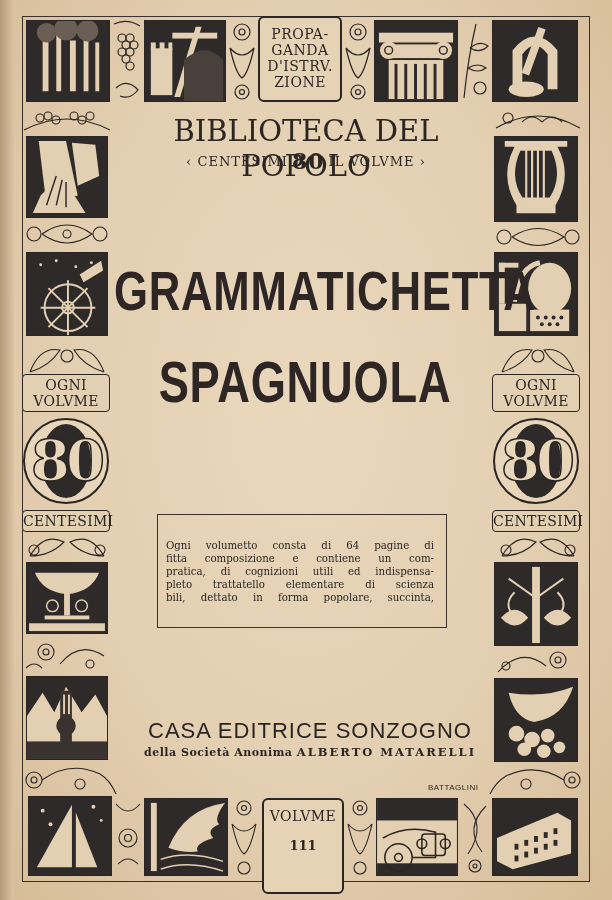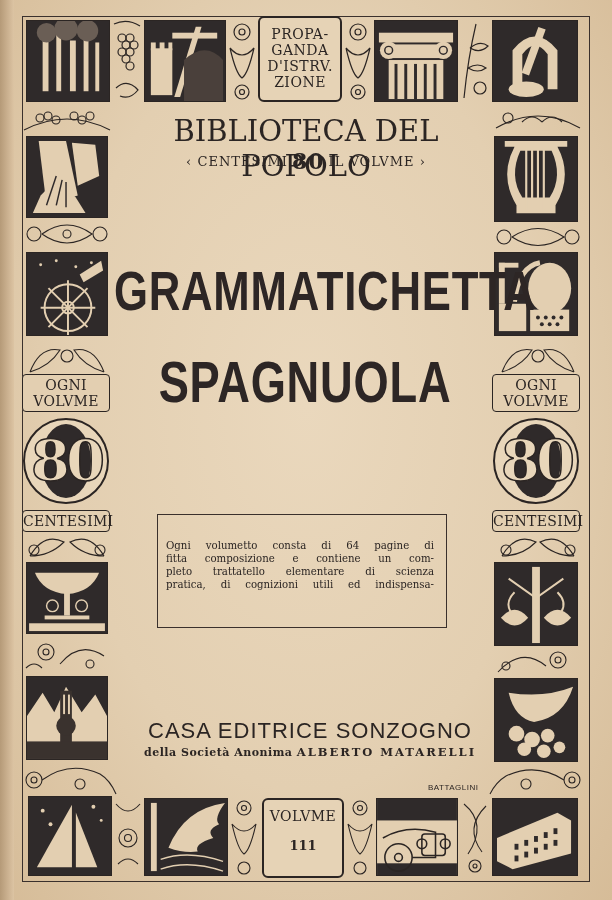--- a/index.html
+++ b/index.html
@@ -78,21 +78,21 @@
     .society .caps { letter-spacing: 2px; font-size: 11.5px; }
     .address {
       position: absolute; left: 120px; top: 760px; width: 380px; text-align: center;
       font-family: "DejaVu Serif", serif; font-size: 15px; font-weight: bold; color: #2b2523;
     }
     .signature {
       position: absolute; left: 428px; top: 783px; font-size: 8px;
       font-family: "Liberation Sans", sans-serif; color: #2b2523; letter-spacing: 0.5px;
     }
     .vol-box {
-      position: absolute; left: 262px; top: 798px; width: 82px; height: 80px;
+      position: absolute; left: 262px; top: 798px; width: 82px; height: 96px;
       border: 2px solid #2b2523; border-radius: 6px; box-sizing: border-box;
       background: #e6d3b6; text-align: center; color: #2b2523;
     }
     .vol-box .lbl { font-family: "DejaVu Serif", serif; font-size: 14px; margin-top: 8px; letter-spacing: 0.5px; }
     .vol-box .num { font-family: "DejaVu Serif", serif; font-size: 13px; font-weight: bold; margin-top: 14px; }
     .badge {
       position: absolute; width: 92px; height: 150px; text-align: center; color: #2b2523;
     }
     .badge .ribbon {
       border: 1.5px solid #2b2523; border-radius: 4px; background: #e3cfb1;
@@ -619,22 +619,23 @@
   <div class="price-line">
     <span>‹ </span><span>CENTESIMI</span><span class="num">80</span><span>IL VOLVME</span><span> ›</span>
   </div>
 
   <div class="main-title t1">GRAMMATICHETTA</div>
   <div class="main-title t2">SPAGNUOLA</div>
 
   <div class="blurb">
     <span class="ln">Ogni volumetto consta di 64 pagine di</span>
     <span class="ln">fitta composizione e contiene un com-</span>
+    <span class="ln">pratica, di cognizioni utili ed indispensa-</span>
     <span class="ln">pleto trattatello elementare di scienza</span>
-    <span class="ln">pratica, di cognizioni utili ed indispensa-</span>
+    <span class="ln">bili, dettato in forma popolare, succinta,</span>
   </div>
 
   <div class="publisher">CASA EDITRICE SONZOGNO</div>
   <div class="society">
     <span>della Società Anonima</span>
     <span class="caps">ALBERTO MATARELLI</span>
   </div>
   <div class="signature">BATTAGLINI</div>
 </div>
 

